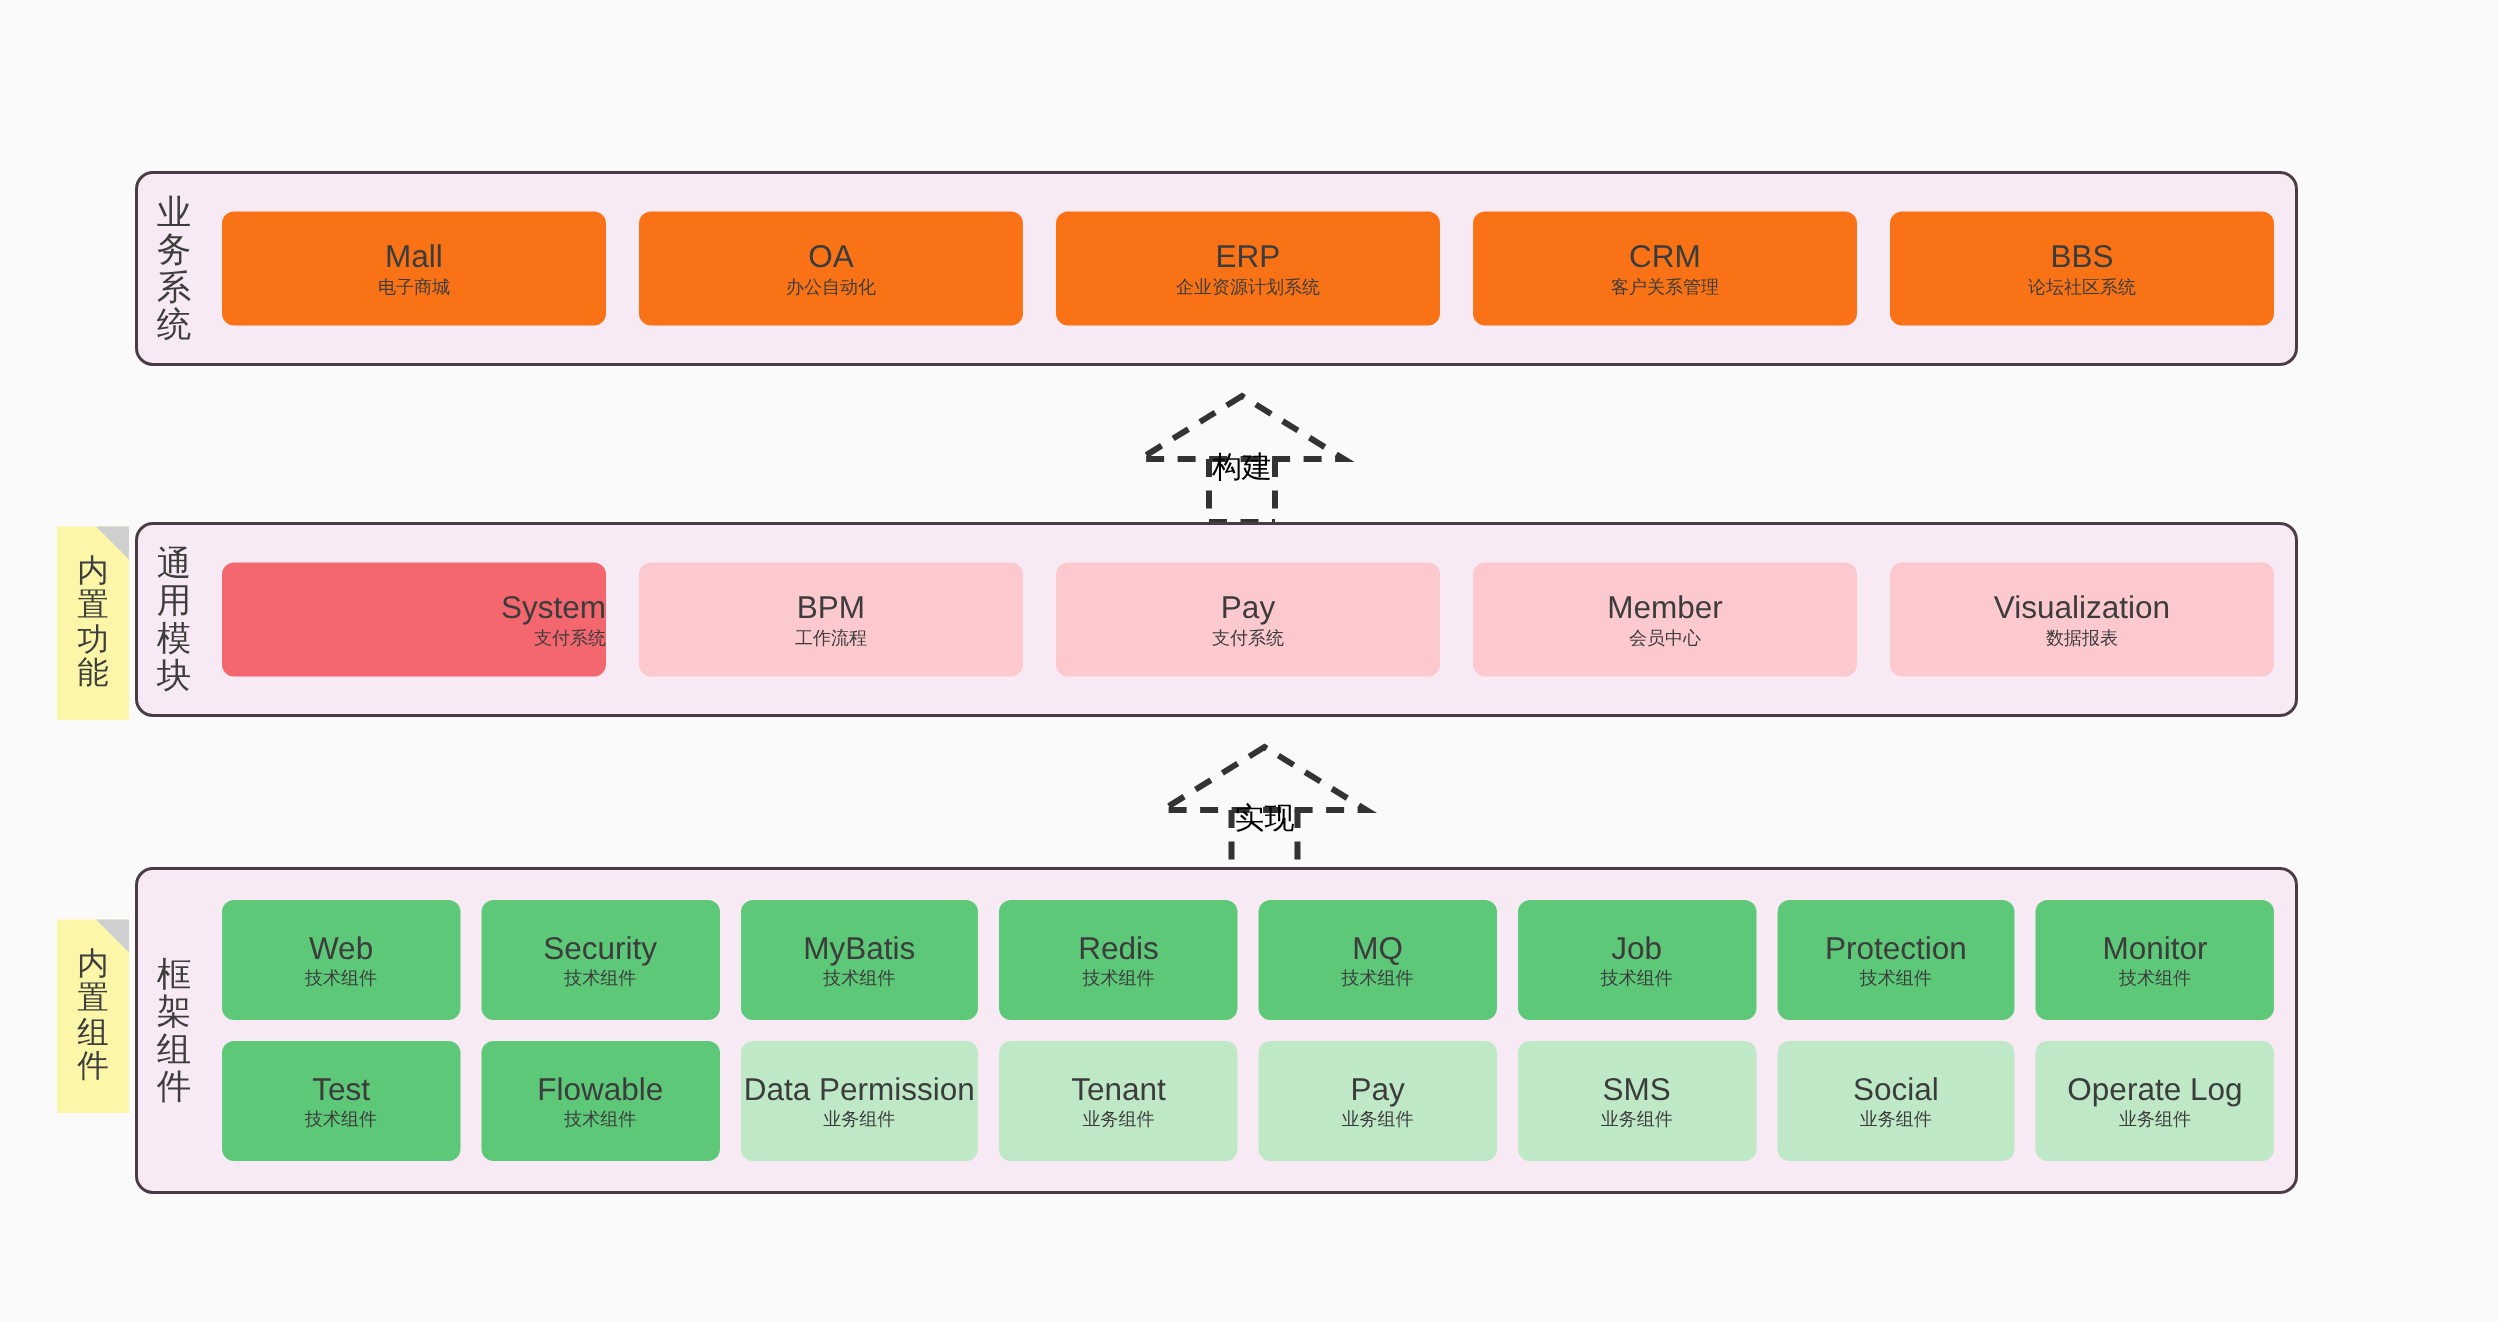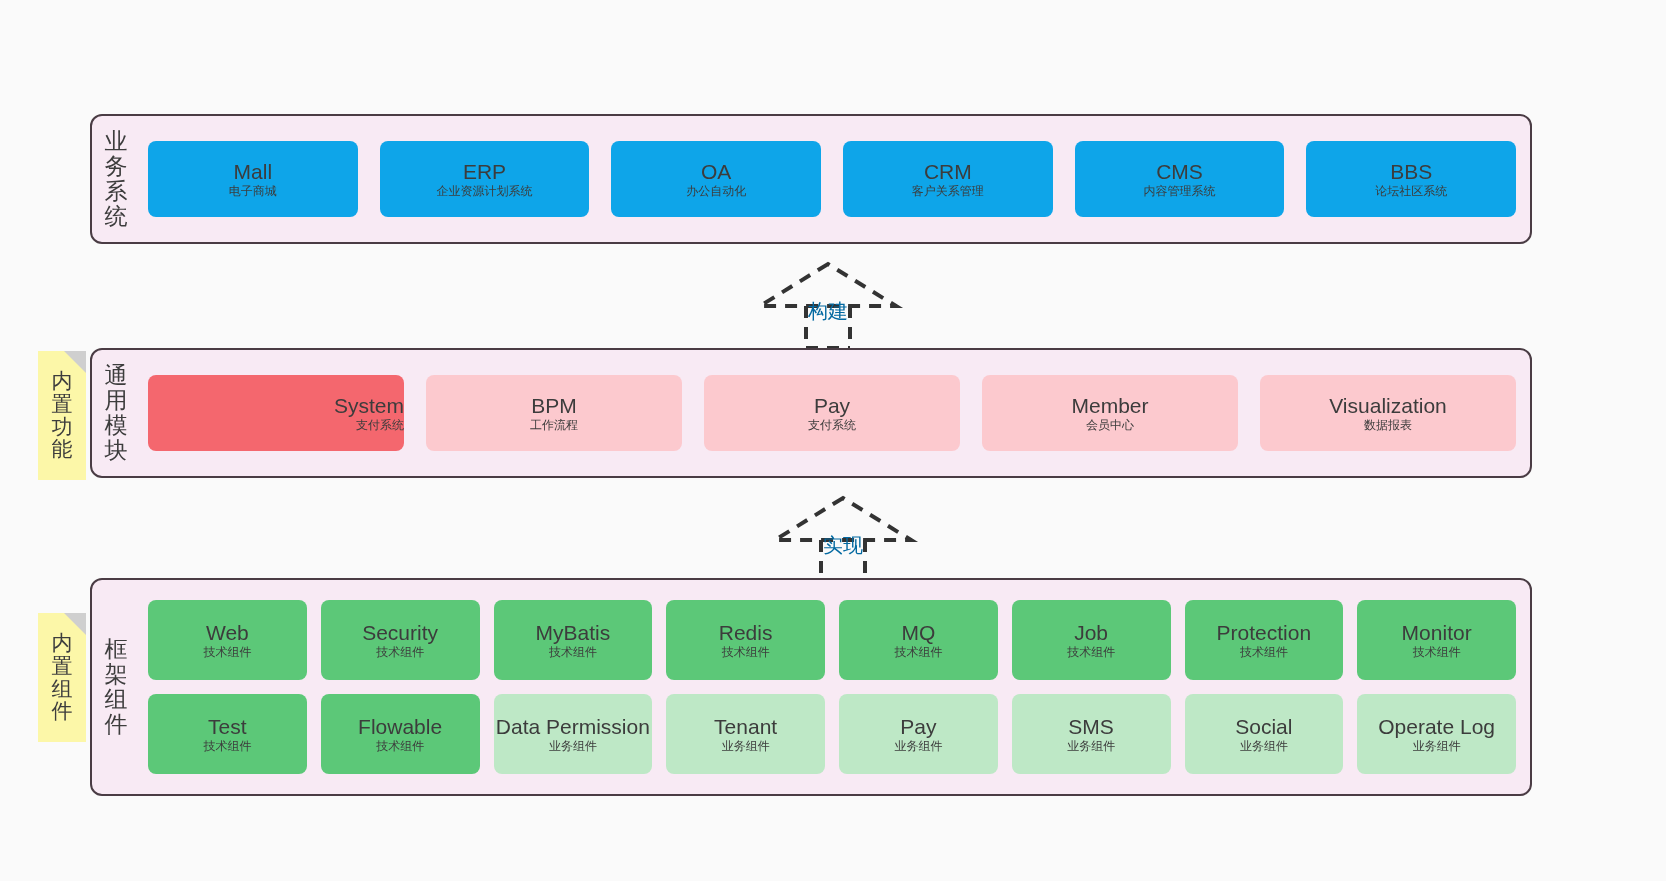--- a/index.html
+++ b/index.html
@@ -77,21 +77,21 @@
   }
 
   .card .ctitle {
     font-size: 21px;
   }
   .card .csub {
     font-size: 12px;
   }
 
   
-  .c-blue      { background: #0ea5e9; }
+  .c-blue      { background: #f97316; }
   .c-red       { background: #F4676E; align-items: flex-end; }
   .c-pink      { background: #FCC9CE; }
   .c-green     { background: #5CC878; }
   .c-lightgreen{ background: #BEE8C6; }
 
   
   .note {
     position: absolute;
     box-sizing: border-box;
     background: #FCF7A8;
@@ -117,53 +117,49 @@
   }
 
   
   .arrow-group {
     position: absolute;
   }
   .arrow-group svg { display: block; overflow: visible; }
   .arrow-label {
     position: absolute;
     font-size: 20px;
-    color: #0369a1;
+    color: #000000;
     background: transparent;
     white-space: nowrap;
   }
 </style>
 </head>
 <body>
 
 <div class="canvas">
 
   <div class="layer" id="layer-business" style="left:90px; top:114px; width:1442px; height:130px;">
     <div class="layer-title"><div>业</div><div>务</div><div>系</div><div>统</div></div>
     <div class="layer-body">
       <div class="row" style="height:76px;">
         <div class="card c-blue">
           <div class="ctitle">Mall</div>
           <div class="csub">电子商城</div>
         </div>
         <div class="card c-blue">
+          <div class="ctitle">OA</div>
+          <div class="csub">办公自动化</div>
+        </div>
+        <div class="card c-blue">
           <div class="ctitle">ERP</div>
           <div class="csub">企业资源计划系统</div>
         </div>
         <div class="card c-blue">
-          <div class="ctitle">OA</div>
-          <div class="csub">办公自动化</div>
-        </div>
-        <div class="card c-blue">
           <div class="ctitle">CRM</div>
           <div class="csub">客户关系管理</div>
-        </div>
-        <div class="card c-blue">
-          <div class="ctitle">CMS</div>
-          <div class="csub">内容管理系统</div>
         </div>
         <div class="card c-blue">
           <div class="ctitle">BBS</div>
           <div class="csub">论坛社区系统</div>
         </div>
       </div>
     </div>
   </div>
 
   <div class="arrow-group" style="left:750px; top:258px; width:160px; height:92px;">

